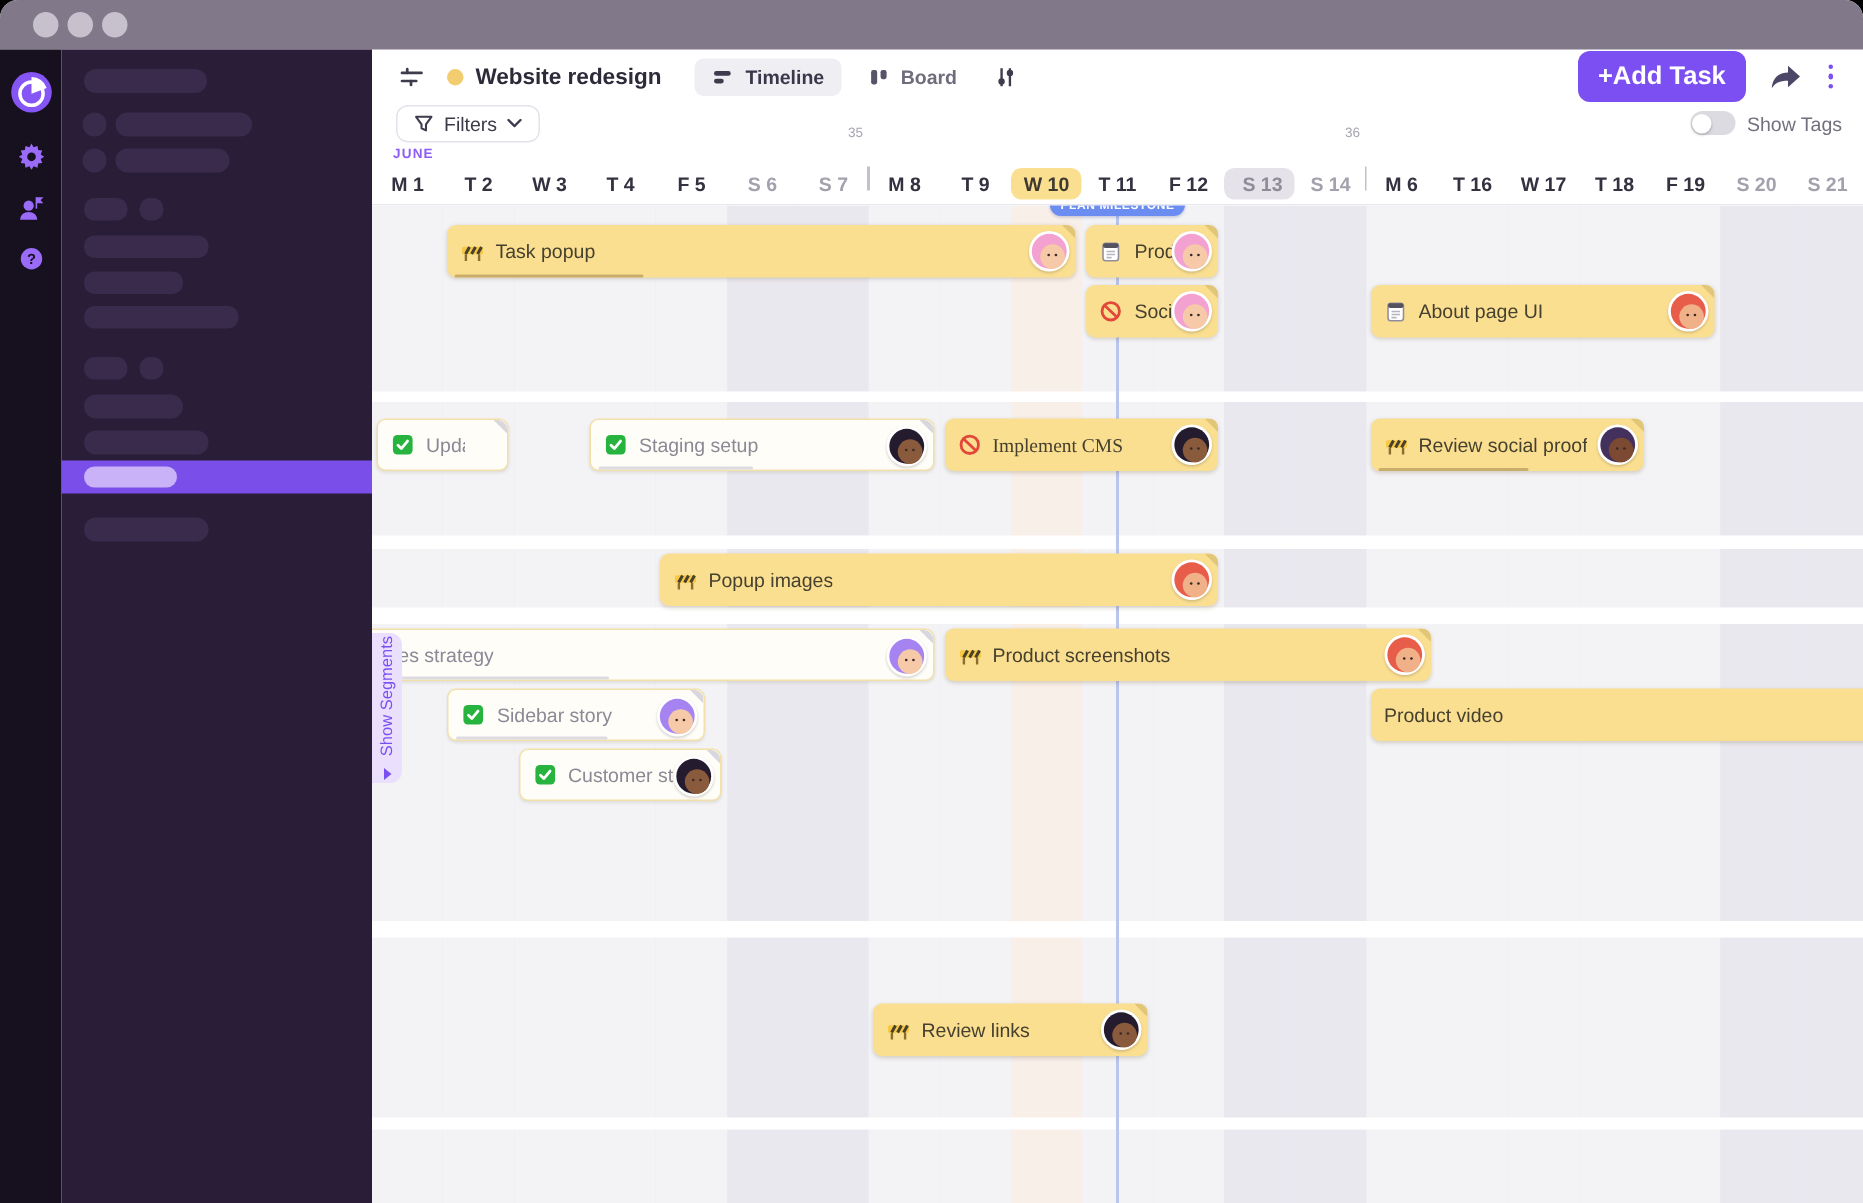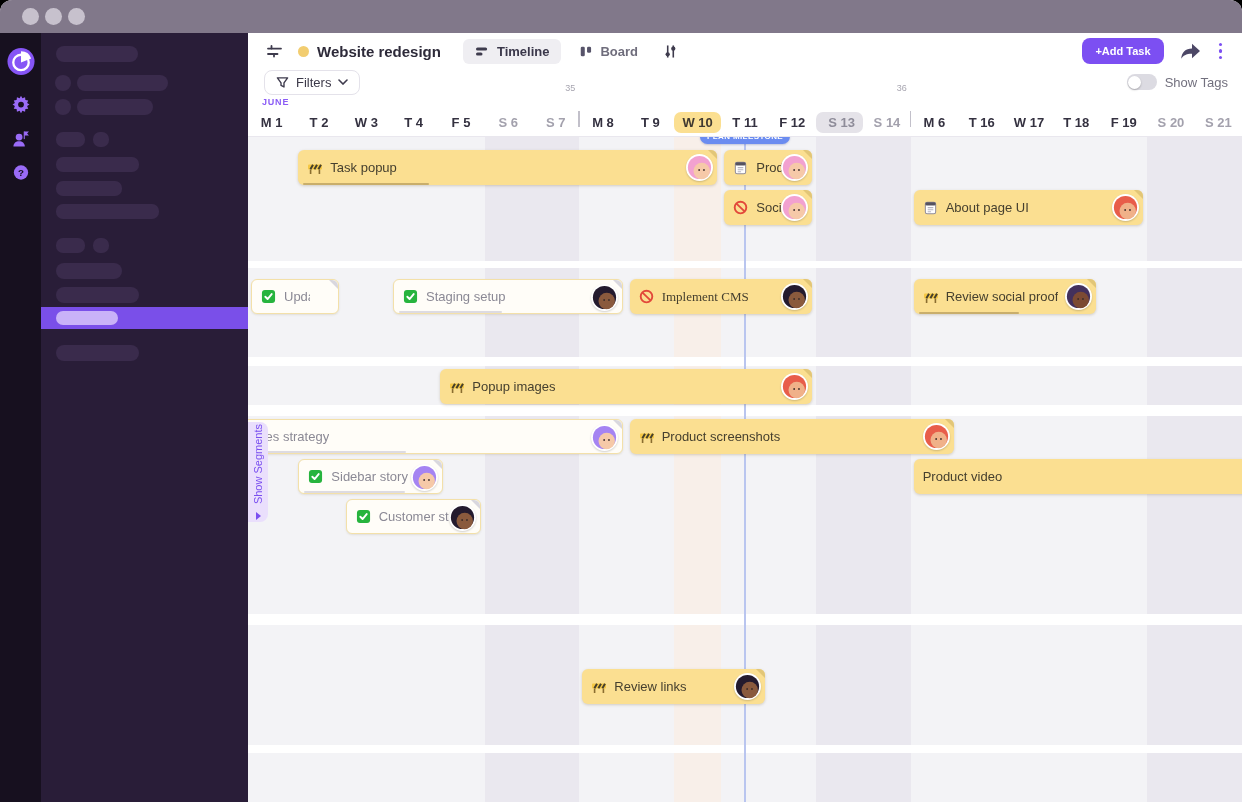--- a/index.html
+++ b/index.html
@@ -21,21 +21,21 @@
   .main{flex:1;background:#fff;display:flex;flex-direction:column;min-width:0;}
   
   .app-header{height:37px;display:flex;align-items:center;padding:0 20px 0 18px;gap:0;}
   .hicon{line-height:0;cursor:pointer;}
   .proj-dot{width:11px;height:11px;border-radius:50%;margin:0 8px 0 14px;}
   .proj-title{font-size:15px;font-weight:700;color:#2d2a39;margin-right:22px;white-space:nowrap;}
   .tab{display:flex;align-items:center;gap:7px;padding:5px 12px;border-radius:6px;font-size:13px;font-weight:600;color:#6f6d7c;cursor:pointer;}
   .tab.active{background:#efeef2;color:#3a374a;}
   .tab+.tab{margin-left:6px;}
   .sliders{margin-left:14px;}
-  .add-task{margin-left:auto;background:#7c4ff2;color:#fff;font-size:11px;font-weight:600;border:none;border-radius:8px;padding:7px 13px;cursor:pointer;font-family:inherit;}
+  .add-task{margin-left:auto;background:#7c4ff2;color:#fff;font-size:17px;font-weight:600;border:none;border-radius:8px;padding:7px 13px;cursor:pointer;font-family:inherit;}
   .share{margin-left:16px;}
   .kebab{margin-left:18px;display:flex;flex-direction:column;gap:3px;cursor:pointer;}
   .kebab i{width:3.5px;height:3.5px;border-radius:50%;background:#7c4ff2;display:block;}
   
   .toolbar{height:26px;display:flex;align-items:center;padding:0 14px 0 16px;}
   .filters-btn{display:flex;align-items:center;gap:7px;background:#fff;border:1px solid #e4e2ea;border-radius:8px;padding:4px 11px;font-size:13px;color:#3c3949;cursor:pointer;font-family:inherit;}
   .show-tags{margin-left:auto;display:flex;align-items:center;gap:8px;}
   .toggle{width:30px;height:16px;border-radius:8px;background:#dcdbe2;position:relative;cursor:pointer;}
   .toggle .knob{position:absolute;left:1.5px;top:1.5px;width:13px;height:13px;border-radius:50%;background:#fff;box-shadow:0 1px 2px rgba(0,0,0,.25);}
   .show-tags-label{font-size:13px;color:#72707e;}
@@ -438,21 +438,21 @@
             <span class="fold"></span>
             <span class="avatar">
               <svg viewBox="0 0 28 28">
                 <circle cx="14" cy="14" r="13" fill="#e85d4a"></circle>
                 <circle cx="16.5" cy="18" r="9.2" fill="#f0b189"></circle>
                 <circle cx="13.6" cy="16.8" r="1" fill="#3a2b28"></circle>
                 <circle cx="19" cy="16.8" r="1" fill="#3a2b28"></circle>
               </svg>
             </span>
           </div>
-          <div class="task done" style="left: 50.3333px; width: 145px; top: 322px;">
+          <div class="task done" style="left: 50.3333px; width: 172px; top: 322px;">
             <span class="ticon"><svg width="15" height="15" viewBox="0 0 16 16">
                 <rect x="1" y="1" width="14" height="14" rx="3.2" fill="#27b43e"></rect>
                 <path d="M4.6 8.3 L7 10.7 L11.4 5.4" stroke="#fff" stroke-width="2" fill="none" stroke-linecap="round" stroke-linejoin="round"></path>
               </svg></span>
             <span class="tlabel">Sidebar story</span>
             <span class="fold"></span>
             <span class="prog" style="width: 100.283px;"></span>
             <span class="avatar">
               <svg viewBox="0 0 28 28">
                 <circle cx="14" cy="14" r="13" fill="#a584f2"></circle>

